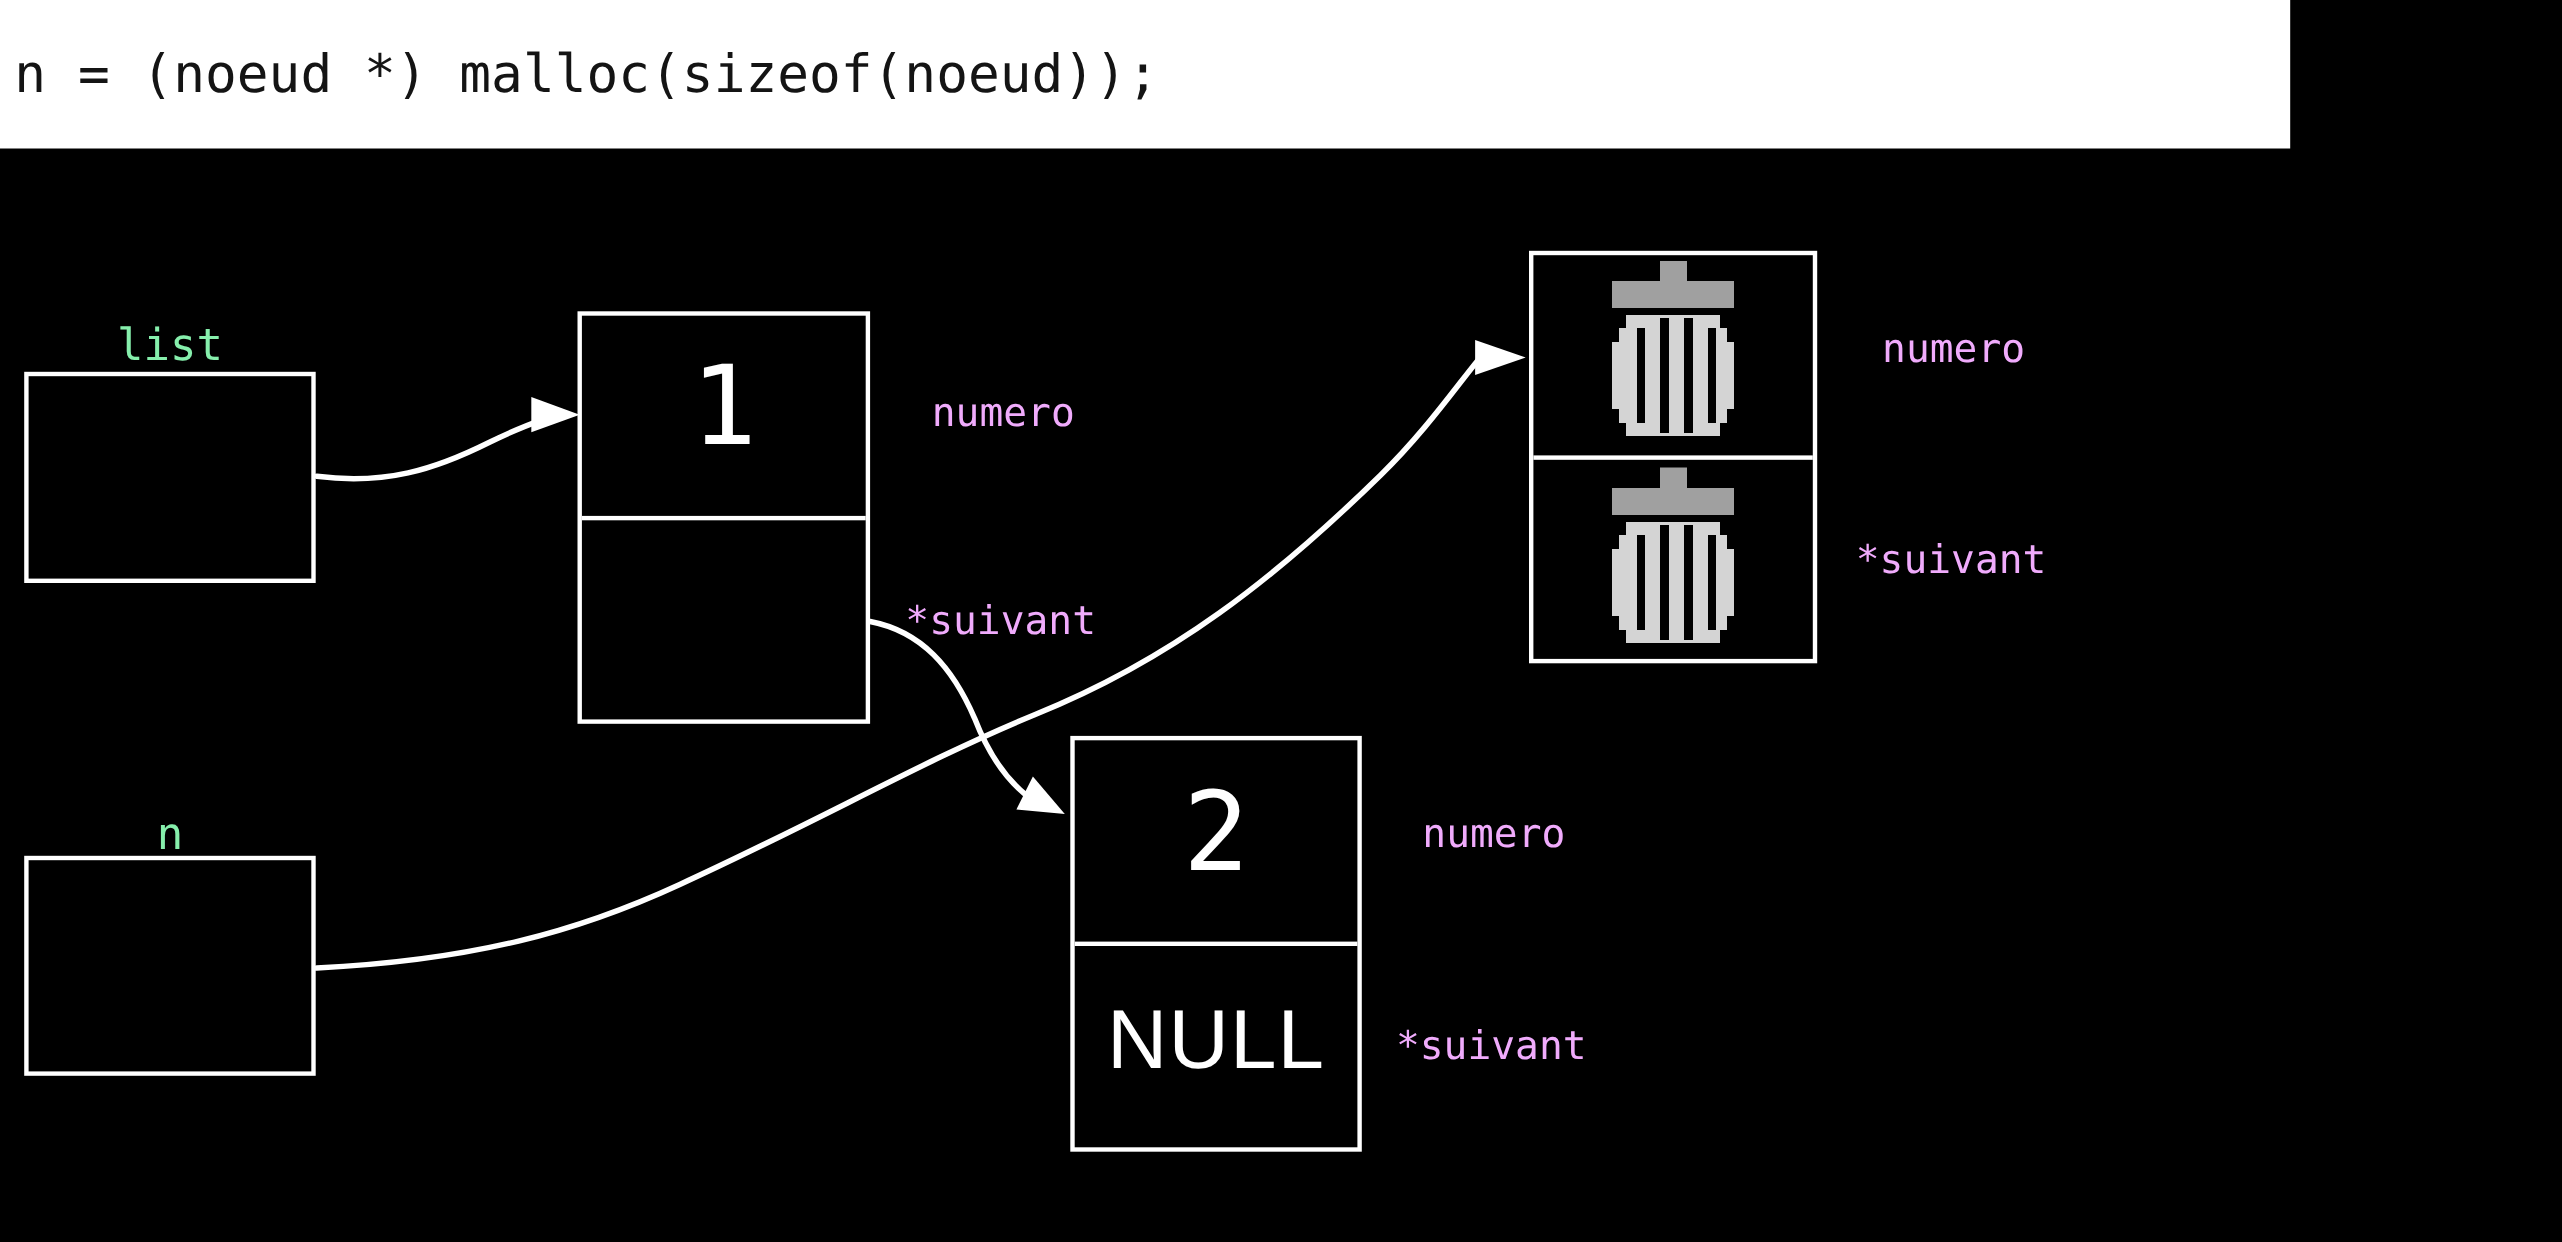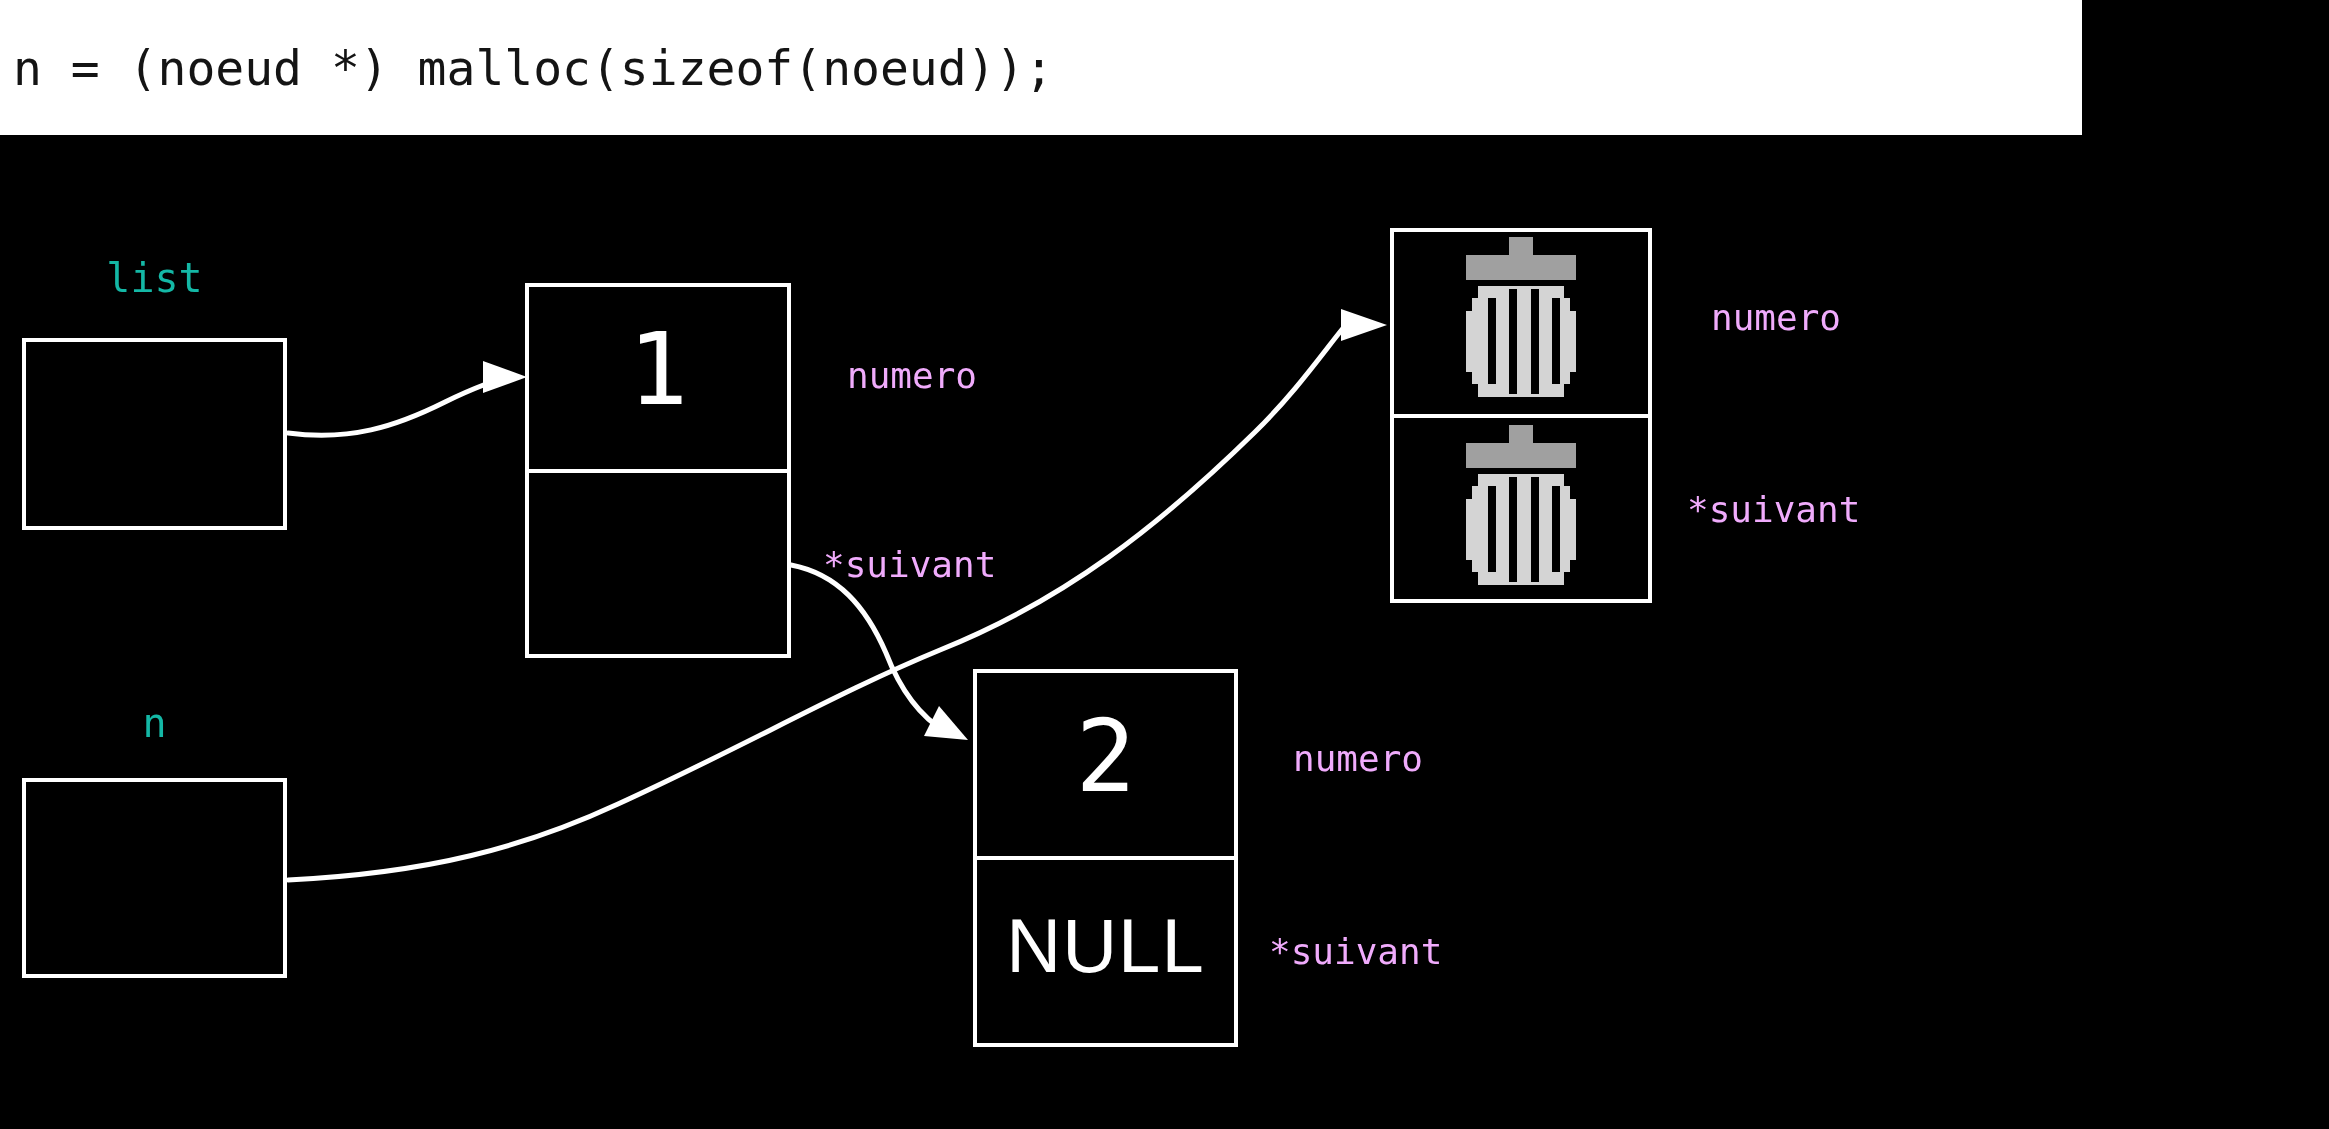--- a/index.html
+++ b/index.html
@@ -17,22 +17,22 @@
   }
   .code-text{
     margin-left:13px;
     font-size:48px;color:#141414;white-space:pre;
   }
   
   .ptr-box{
     position:absolute;background:#000;border:4px solid #fff;box-sizing:border-box;
   }
   .ptr-label{
-    position:absolute;color:#14b8a6;font-size:40px;line-height:40px;
-    text-align:center;white-space:pre;
+    position:absolute;color:#86efac;font-size:40px;line-height:40px;
+    text-align:center;white-space:pre;margin-top:36px;
   }
   
   .node{
     position:absolute;border:4px solid #fff;box-sizing:border-box;
     display:flex;flex-direction:column;background:#000;
   }
   .cell{
     flex:1 1 0;display:flex;align-items:center;justify-content:center;
     overflow:hidden;position:relative;
   }

